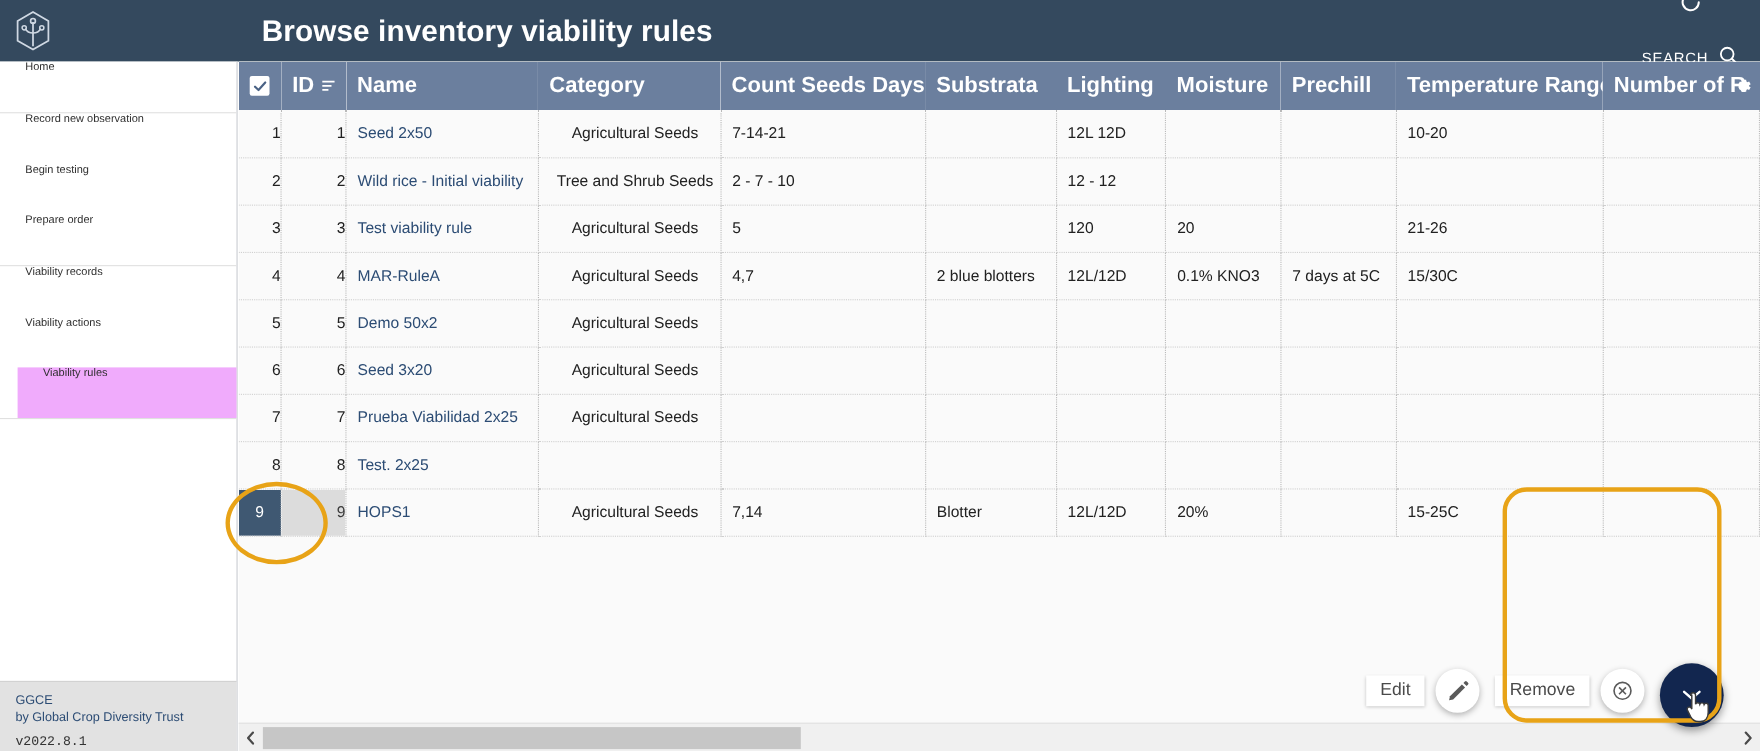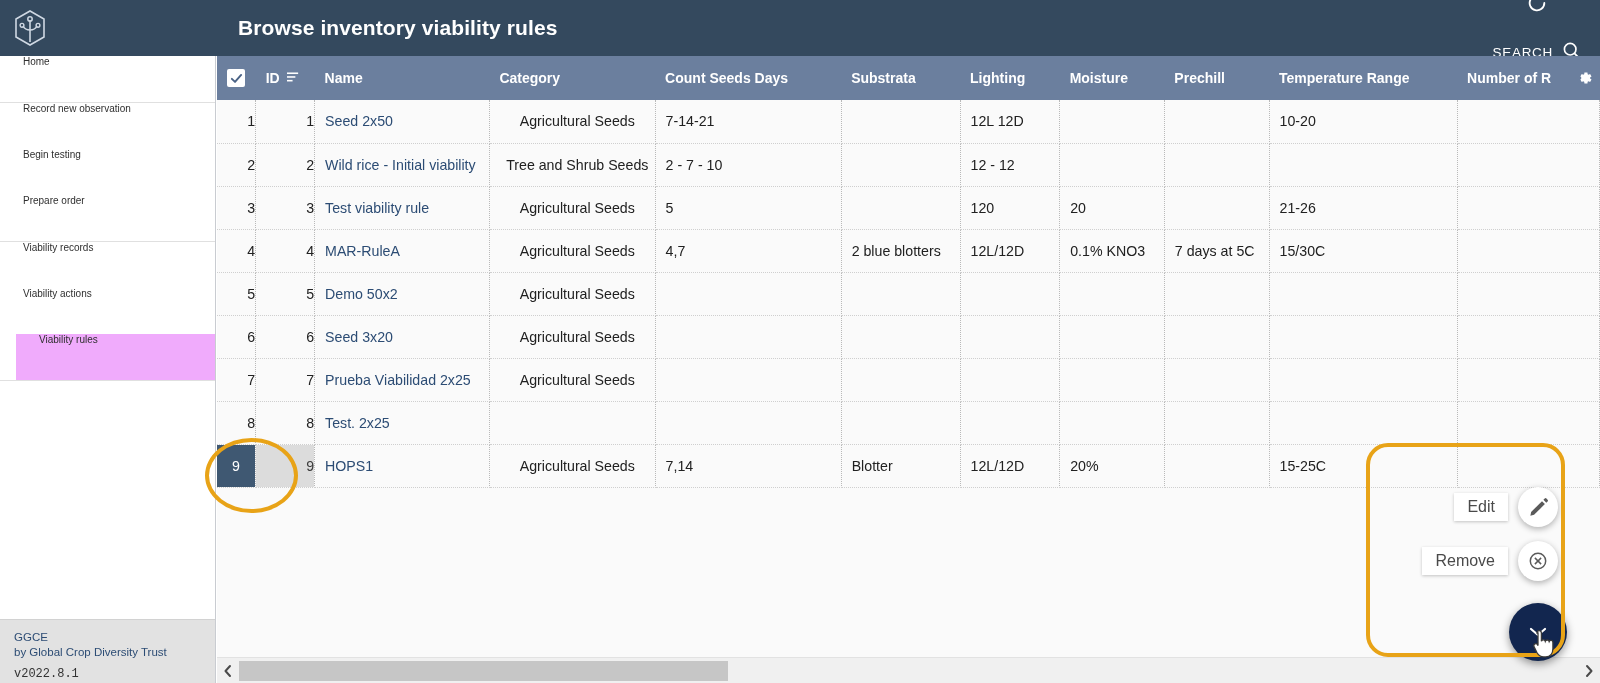--- a/index.html
+++ b/index.html
@@ -18,21 +18,21 @@
     background: #34495e;
     display: flex; align-items: center;
   }
   .logo-box {
     width: 60px; height: 56px;
     display: flex; align-items: center; justify-content: center;
     flex: 0 0 60px;
   }
   .logo-box svg { display: block; }
   .app-title {
-    color: #ffffff; font-size: 21px; font-weight: bold;
+    color: #ffffff; font-size: 27px; font-weight: bold;
     letter-spacing: .1px; margin-left: 178px; white-space: nowrap;
   }
   .topbar-right {
     margin-left: auto; display: flex; align-items: center; gap: 22px;
     padding-right: 18px;
     flex-direction: column;
   }
   .icon-btn { display: flex; align-items: center; justify-content: center; cursor: pointer; }
   .search-group { display: flex; align-items: center; gap: 8px; cursor: pointer; }
   .search-label {
@@ -71,21 +71,21 @@
     position: absolute; left: 217px; top: 56px;
     width: 1383px; height: 627px;
     background: #fafafa;
     overflow: hidden;
   }
   table.grid {
     width: 1383px; border-collapse: collapse; table-layout: fixed;
   }
   table.grid thead th {
     background: #6b7f9e; color: #ffffff;
-    font-size: 14px; font-weight: bold;
+    font-size: 20px; font-weight: bold;
     height: 44px; text-align: left;
     padding: 0 0 0 10px; vertical-align: middle;
     white-space: nowrap; overflow: hidden;
   }
   th.col-check { width: 38px; padding-left: 8px; }
   th.col-id { width: 58px; padding-left: 6px; }
   th.col-name { width: 172px; }
   th.col-category { width: 163px; margin-top: 14px; }
   th.col-count { width: 183px; }
   th.col-substrata { width: 117px; }
@@ -150,21 +150,21 @@
   .annot-rect {
     position: absolute; left: 1366px; top: 443px;
     width: 199px; height: 214px;
     border: 4px solid #e8a317; border-radius: 22px;
     pointer-events: none; z-index: 40;
   }
 
   
   .fab-cluster {
     position: absolute; right: 42px; bottom: 22px;
-    display: flex; flex-direction: column; align-items: flex-end;
+    display: flex; flex-direction: row; align-items: center;
     gap: 14px; z-index: 30;
   }
   .fab-row { display: flex; align-items: center; gap: 10px; }
   .fab-label {
     background: #ffffff; color: #4a4a4a;
     font-size: 16px; padding: 5px 13px;
     box-shadow: 0 1px 3px rgba(0,0,0,.22);
     white-space: nowrap;
   }
   .fab-mini {

